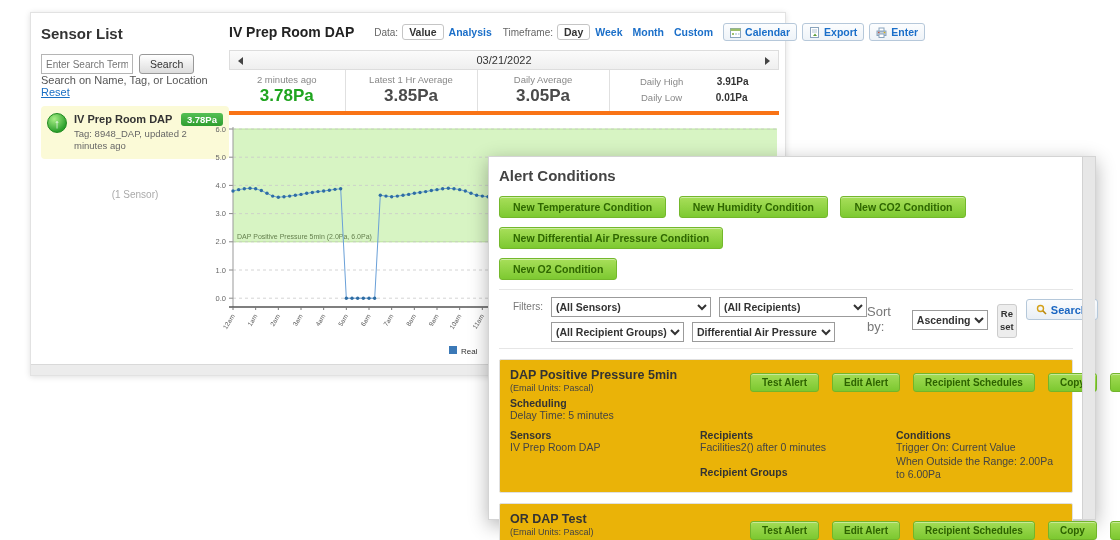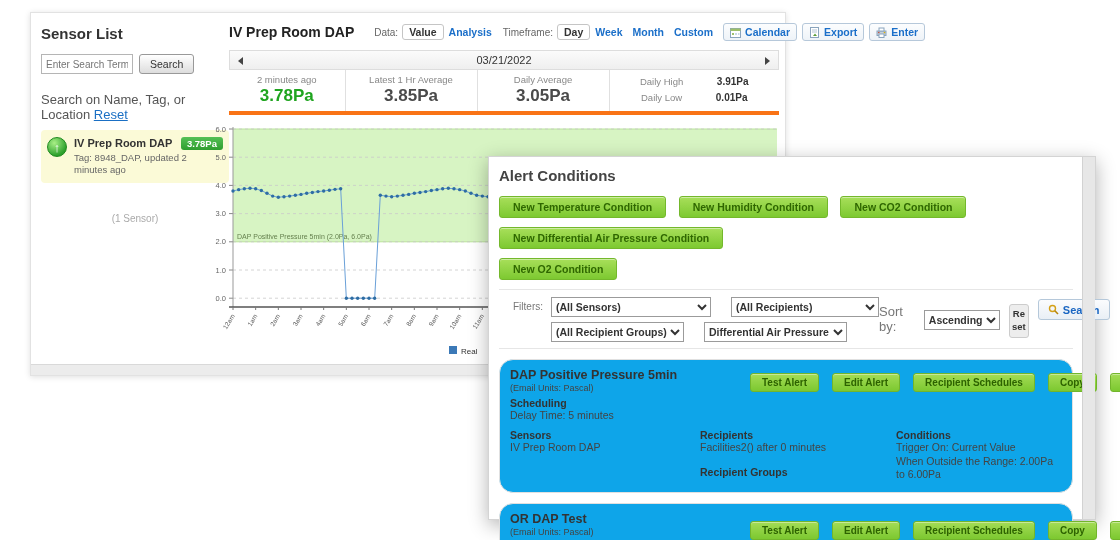--- a/index.html
+++ b/index.html
@@ -9,21 +9,21 @@
   .w-back { position:absolute; left:30px; top:12px; width:756px; height:364px; background:#fff;
             border:1px solid #e2e2e2; box-shadow:0 1px 6px rgba(0,0,0,.13); z-index:1; }
   .w-footer { position:absolute; left:0; right:0; bottom:0; height:11px; background:#ececec; border-top:1px solid #d9d9d9; }
 
   .sidebar { position:absolute; left:10px; top:10px; width:188px; }
   .sl-title { font-size:15px; font-weight:bold; color:#333; margin:2px 0 12px; }
   .search-row { display:flex; gap:6px; }
   .search-input { width:92px; height:20px; border:1px solid #b5b5b5; font-size:10px; padding:1px 4px; color:#333; }
   .search-btn { font-size:10.5px; padding:2px 10px; background:linear-gradient(#ffffff,#dddddd);
                 border:1px solid #999; border-radius:3px; color:#333; cursor:pointer; }
-  .search-hint { font-size:13px; color:#555; margin-top:18px; }
+  .search-hint { font-size:11px; color:#555; margin-top:0; }
   .reset-link { color:#1a6fc4; text-decoration:underline; cursor:pointer; }
   .sensor-item { margin-top:8px; background:#fbfad7; border-radius:4px; padding:7px 6px; display:flex; gap:7px; position:relative; cursor:pointer; }
   .sensor-icon { width:20px; height:20px; border-radius:50%; flex:0 0 20px;
                  background:radial-gradient(circle at 35% 28%, #a8ef86, #2ca02c 72%);
                  border:1px solid #1e8a1e; color:#fff; font-weight:bold; font-size:13px; line-height:19px; text-align:center; }
   .sensor-name { font-size:11px; font-weight:bold; color:#333; }
   .sensor-badge { position:absolute; right:6px; top:7px; background:linear-gradient(#55c055,#2f9e2f);
                   color:#fff; font-size:9.5px; font-weight:bold; padding:1px 6px; border-radius:3px; }
   .sensor-detail { font-size:9.5px; color:#666; margin-top:3px; width:116px; line-height:1.25; }
   .sensor-count { text-align:center; color:#aaa; font-size:10px; margin-top:30px; }
@@ -59,32 +59,32 @@
              border:1px solid #d4d4d4; box-shadow:0 5px 18px rgba(0,0,0,.30); z-index:5; }
   .scroll-track { position:absolute; top:0; right:0; bottom:0; width:13px; background:#e7e7e7; border-left:1px solid #d2d2d2; }
   .af-content { position:absolute; left:10px; top:8px; right:22px; }
   .ac-title { font-size:15px; font-weight:bold; color:#444; margin:2px 0 12px; }
   .btn-green { display:inline-block; background:linear-gradient(#a8df5a,#7dc931); border:1px solid #74b82c;
                border-radius:3px; color:#2f6700; font-weight:bold; font-size:10.5px; padding:4px 13px;
                margin:0 8px 9px 0; box-shadow:inset 0 1px 0 rgba(255,255,255,.45); cursor:pointer; }
   .filter-bar { border-top:1px solid #e6e6e6; border-bottom:1px solid #e6e6e6; padding:7px 0 6px; display:flex; }
   .filters-label { font-size:10px; color:#777; margin:4px 8px 0 14px; }
   .filter-selects { display:flex; flex-direction:column; gap:5px; }
-  .fs-row { display:flex; gap:20px; }
+  .fs-row { display:flex; gap:8px; }
   select { font-size:10.5px; font-weight:bold; color:#333; border:1px solid #9b9b9b; background:#fff; height:20px; }
   .sel-sensors { width:160px; } .sel-recipients { width:148px; }
   .sort-group { margin-left:auto; display:flex; align-items:flex-start; gap:9px; padding-top:2px; }
   .sort-label { font-size:13px; color:#777; margin-top:5px; }
   .sort-select { width:84px; margin-top:11px; }
   .reset-btn { width:24px; font-size:9.5px; font-weight:bold; color:#333; background:#ededed; border:1px solid #ccc;
                border-radius:3px; padding:3px 1px; word-break:break-all; line-height:1.35; margin-top:5px; text-align:center; cursor:pointer; }
   .search-btn2 { display:inline-flex; align-items:center; gap:4px; background:linear-gradient(#fbfcfe,#e9eff5);
                  border:1px solid #b5c8da; border-radius:3px; color:#1a66c2; font-weight:bold; font-size:11px;
                  padding:3px 9px; height:21px; cursor:pointer; }
-  .entry { position:relative; border:1px solid #e0e0e0; border-radius:14px; margin-top:10px; padding:8px 10px 10px; background:#0ea5e9; }
+  .entry { position:relative; border:1px solid #e0e0e0; border-radius:2px; margin-top:10px; padding:8px 10px 10px; background:#eab308; }
   .entry-name { font-size:12.5px; font-weight:bold; color:#333; line-height:1.15; }
   .entry-units { font-size:9px; color:#444; margin-top:1px; }
   .entry-actions { position:absolute; left:250px; top:13px; display:flex; gap:13px; }
   .btn-green-sm { background:linear-gradient(#a4dc56,#7cc830); border:1px solid #72b52b; border-radius:3px;
                   color:#2d6300; font-weight:bold; font-size:10px; padding:3px 11px; white-space:nowrap;
                   box-shadow:inset 0 1px 0 rgba(255,255,255,.4); cursor:pointer; }
   .sched-label { font-size:10.5px; font-weight:bold; color:#333; margin-top:4px; }
   .detail-text { font-size:10.5px; color:#444; line-height:1.3; }
   .entry-cols { display:flex; margin-top:6px; }
   .col1 { width:190px; } .col2 { width:196px; } .col3 { flex:1; }

